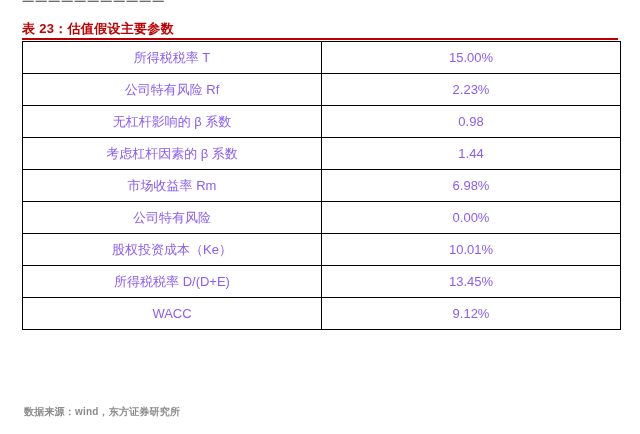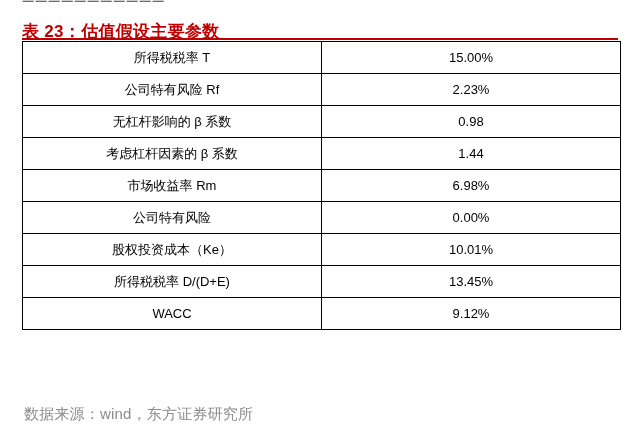--- a/index.html
+++ b/index.html
@@ -34,21 +34,21 @@
   }
   .title-row {
     position: absolute;
     top: 20px;
     left: 22px;
     right: 22px;
     display: flex;
     align-items: center;
   }
   .title-text {
-    font-size: 17px;
+    font-size: 13px;
     font-weight: bold;
     color: #c00000;
     letter-spacing: 0.3px;
     white-space: nowrap;
   }
   .title-rule {
     position: absolute;
     left: 22px;
     right: 22px;
     top: 38px;
@@ -62,37 +62,38 @@
     width: 596px;
     border-collapse: collapse;
     table-layout: fixed;
   }
   table.params td {
     height: 31px;
     border: 1px solid #000000;
     text-align: center;
     vertical-align: middle;
     font-size: 13px;
-    color: #000000;
+    color: #8b5cf6;
     padding: 0;
   }
   table.params td.label {
     width: 298px;
   }
   table.params td.value {
     width: 298px;
   }
   .source {
     position: absolute;
     left: 24px;
     top: 405px;
-    font-size: 15px;
+    font-size: 10px;
     color: #8c8c8c;
     letter-spacing: 0.2px;
     white-space: nowrap;
+    font-weight: bold;
   }
 </style>
 </head>
 <body>
 
 <div class="page">
 
   <div class="top-clip">⼀⼀⼀⼀⼀⼀⼀⼀⼀⼀⼀</div>
 
   <div class="title-row">

